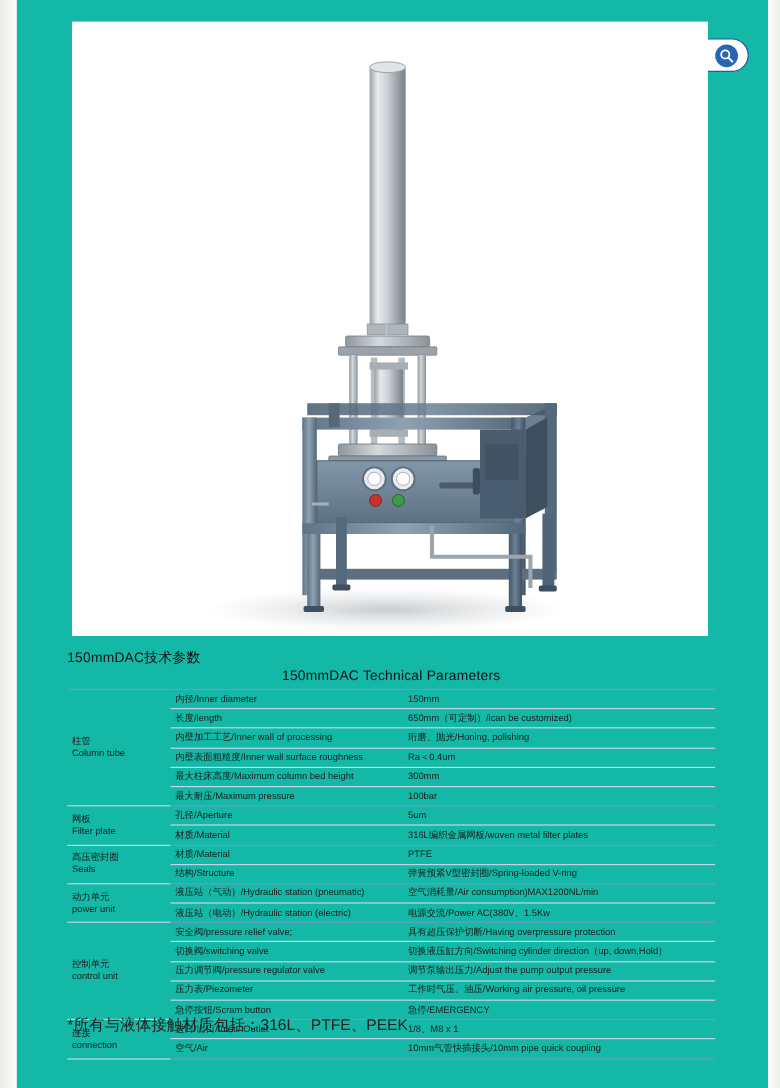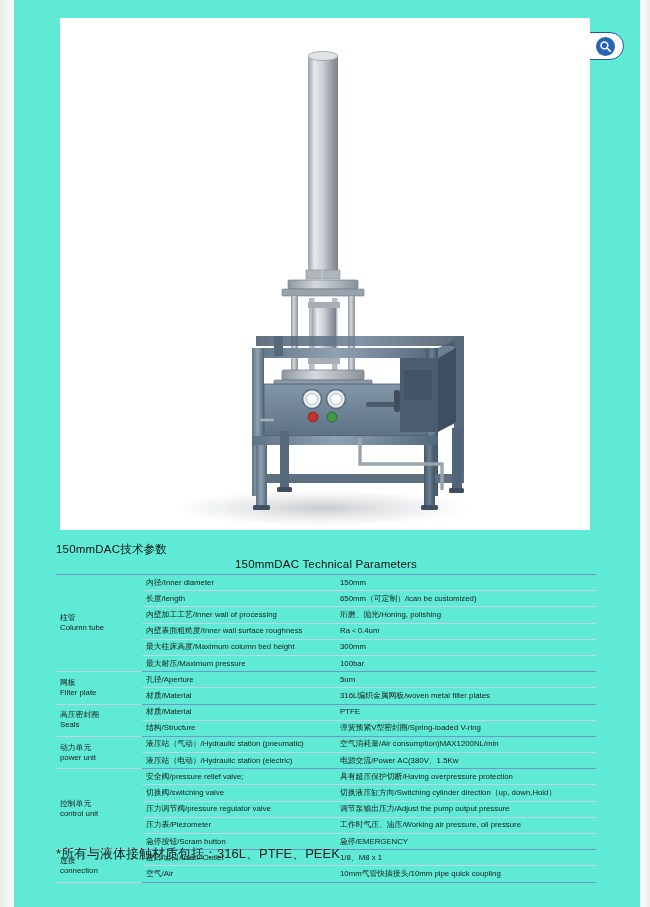--- a/index.html
+++ b/index.html
@@ -13,21 +13,21 @@
     font-family: "Liberation Sans", sans-serif;
     color: #1a1a1a;
     position: relative;
     overflow: hidden;
   }
   .page {
     position: absolute;
     left: 0; top: 0;
     width: 650px;
     height: 907px;
-    background: #5eead4;
+    background: #14b8a6;
   }
   
   .page::before {
     content: "";
     position: absolute;
     left: 0; top: 0; bottom: 0;
     width: 14px;
     background: linear-gradient(to right, #e9e9e6, #fdfdfb);
   }
   .page::after {

